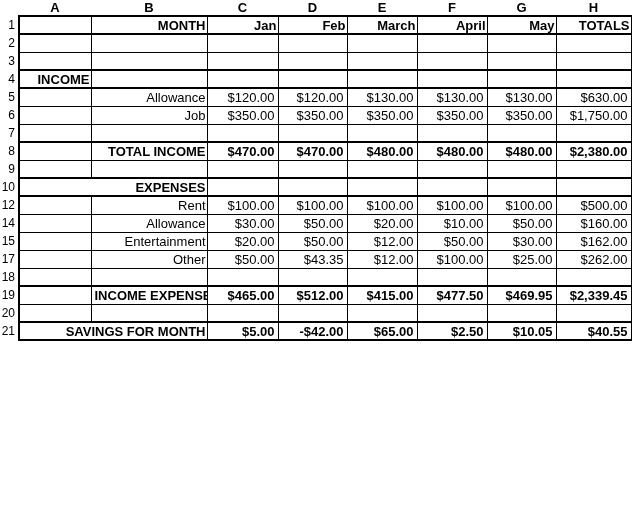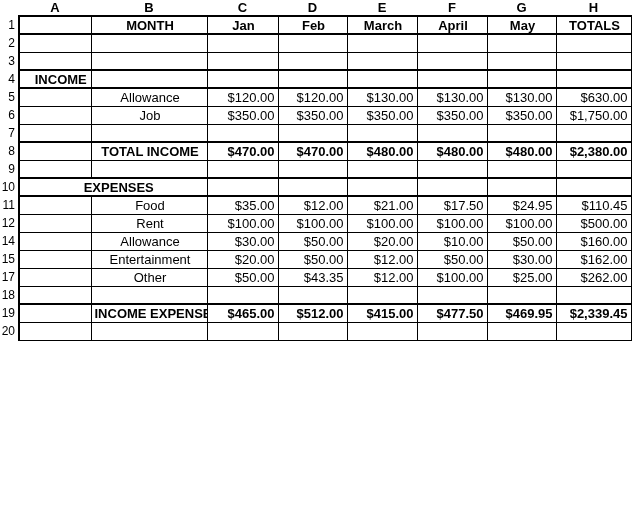--- a/index.html
+++ b/index.html
@@ -42,21 +42,21 @@
     text-align: right;
     padding-right: 3px;
     font-size: 12px;
   }
   
   td.g {
     border: 1px solid #000000;
     background: #ffffff;
   }
   td.g.first { border-left-width: 2px; padding-left: 12px; }
-  td.label { text-align: center; padding-left: 3px; padding-right: 1px; margin-left: 20px; }
+  td.label { text-align: right; padding-left: 3px; padding-right: 1px; margin-left: 20px; }
   td.num { text-align: right; padding-right: 3px; padding-left: 1px; }
   
   tr.k-header td.g,
   tr.k-section td.g,
   tr.k-section-span td.g,
   tr.k-total td.g,
   tr.k-savings td.g { font-weight: bold; }
   
   tr.rn1 td.g { border-top-width: 2px; border-bottom-width: 2px; }
   tr.rn4 td.g { border-top-width: 2px; border-bottom-width: 2px; }
@@ -194,31 +194,20 @@
       <tr class="rn10 k-section-span">
         <td class="hdr rowhead">10</td>
         <td class="g c-A first label" colspan="2">EXPENSES</td>
         <td class="g c-C num"></td>
         <td class="g c-D num"></td>
         <td class="g c-E num"></td>
         <td class="g c-F num"></td>
         <td class="g c-G num"></td>
         <td class="g c-H num"></td>
       </tr>
-      <tr class="rn11 k-data">
-        <td class="hdr rowhead">11</td>
-        <td class="g c-A first label"></td>
-        <td class="g c-B label">Food</td>
-        <td class="g c-C num">$35.00</td>
-        <td class="g c-D num">$12.00</td>
-        <td class="g c-E num">$21.00</td>
-        <td class="g c-F num">$17.50</td>
-        <td class="g c-G num">$24.95</td>
-        <td class="g c-H num">$110.45</td>
-      </tr>
       <tr class="rn12 k-data">
         <td class="hdr rowhead">12</td>
         <td class="g c-A first label"></td>
         <td class="g c-B label">Rent</td>
         <td class="g c-C num">$100.00</td>
         <td class="g c-D num">$100.00</td>
         <td class="g c-E num">$100.00</td>
         <td class="g c-F num">$100.00</td>
         <td class="g c-G num">$100.00</td>
         <td class="g c-H num">$500.00</td>
@@ -282,14 +271,24 @@
         <td class="hdr rowhead">20</td>
         <td class="g c-A first label"></td>
         <td class="g c-B label"></td>
         <td class="g c-C num"></td>
         <td class="g c-D num"></td>
         <td class="g c-E num"></td>
         <td class="g c-F num"></td>
         <td class="g c-G num"></td>
         <td class="g c-H num"></td>
       </tr>
+      <tr class="rn21 k-savings">
+        <td class="hdr rowhead">21</td>
+        <td class="g c-A first label" colspan="2">SAVINGS FOR MONTH</td>
+        <td class="g c-C num">$5.00</td>
+        <td class="g c-D num">-$42.00</td>
+        <td class="g c-E num">$65.00</td>
+        <td class="g c-F num">$2.50</td>
+        <td class="g c-G num">$10.05</td>
+        <td class="g c-H num">$40.55</td>
+      </tr>
     </tbody>
 </table>
 
 </body></html>

